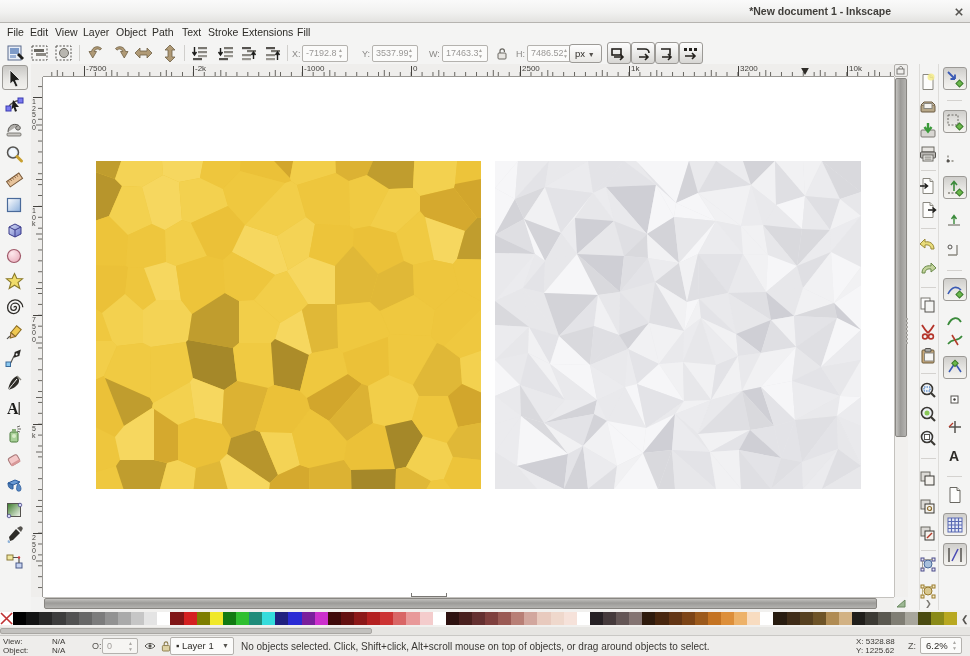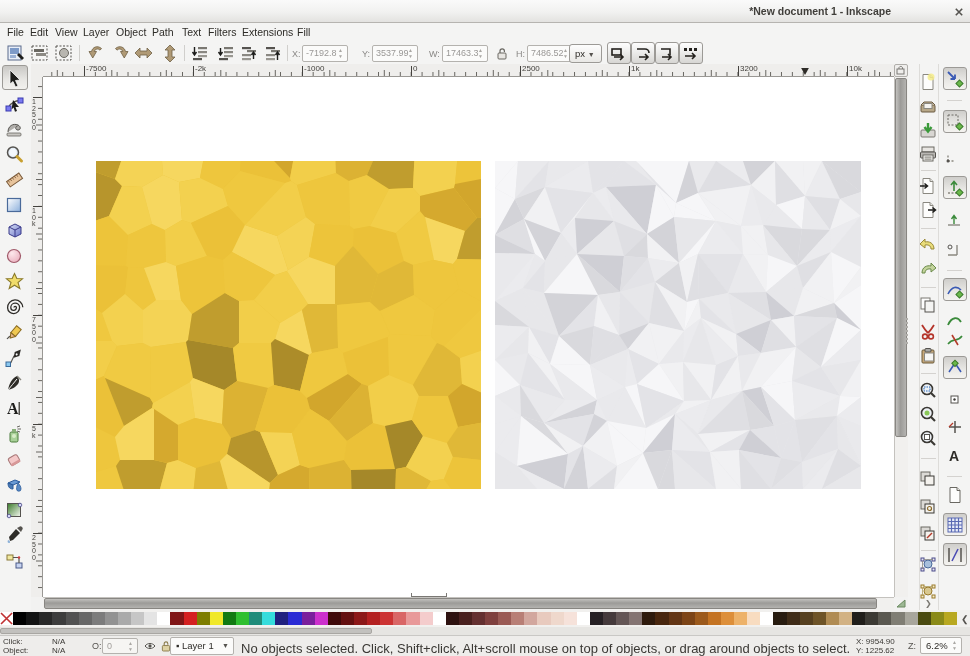--- a/index.html
+++ b/index.html
@@ -26,21 +26,21 @@
     <path d="M1 1 L9 9 M9 1 L1 9" stroke="#55534f" stroke-width="2"></path>
   </svg>
 <div class="abs" style="left:0px;top:23px;width:970px;height:18px;background:#f4f4f3">
     <span class="menu-i abs" style="left:7px;top:0px">File</span>
     <span class="menu-i abs" style="left:30px;top:0px">Edit</span>
     <span class="menu-i abs" style="left:55px;top:0px">View</span>
     <span class="menu-i abs" style="left:83px;top:0px">Layer</span>
     <span class="menu-i abs" style="left:116px;top:0px">Object</span>
     <span class="menu-i abs" style="left:152px;top:0px">Path</span>
     <span class="menu-i abs" style="left:182px;top:0px">Text</span>
-    <span class="menu-i abs" style="left:208px;top:0px">Filters</span>
+    <span class="menu-i abs" style="left:208px;top:0px">Stroke</span>
     <span class="menu-i abs" style="left:242px;top:0px">Extensions</span>
     <span class="menu-i abs" style="left:297px;top:0px">Fill</span>
   </div>
 <div class="abs" style="left:0px;top:41px;width:970px;height:23px;background:#f4f4f3"></div>
 <svg class="ico" style="left:7px;top:45px" width="18" height="17" viewBox="0 0 18 17">
 <rect x="1" y="1" width="13" height="14" fill="#e8eef8" stroke="#5b6b8c" stroke-width="1"></rect>
 <rect x="3" y="3" width="9" height="6" fill="#7d9ac8"></rect>
     <rect x="3" y="10" width="6" height="3" fill="#9ab0d4"></rect>
 <path d="M10 10 l5 5 l2 -2 l-5 -5 z" fill="#1d1d1b"></path>
   </svg>
@@ -833,31 +833,31 @@
     <path d="M13 4 L7 16" stroke="#4a4ab4" stroke-width="1.5"></path>
   </svg>
 <div class="abs" style="left:0px;top:610px;width:970px;height:17px;background:#f1f0ee"></div>
 <div class="abs" style="left:0px;top:612px;height:13px;width:959px;font-size:0;white-space:nowrap"><span class="sw" style="width:13.12px;background:#fff;position:relative"><svg width="100%" height="13" viewBox="0 0 13 13" preserveAspectRatio="none">
         <path d="M1 1 L12 12 M12 1 L1 12" stroke="#c03030" stroke-width="1.6"></path>
       </svg></span><span class="sw" style="width:13.12px;background:#000000"></span><span class="sw" style="width:13.12px;background:#131313"></span><span class="sw" style="width:13.12px;background:#282828"></span><span class="sw" style="width:13.12px;background:#3d3d3d"></span><span class="sw" style="width:13.12px;background:#525252"></span><span class="sw" style="width:13.12px;background:#676767"></span><span class="sw" style="width:13.12px;background:#7c7c7c"></span><span class="sw" style="width:13.12px;background:#929292"></span><span class="sw" style="width:13.12px;background:#aaaaaa"></span><span class="sw" style="width:13.12px;background:#c6c6c6"></span><span class="sw" style="width:13.12px;background:#e4e4e4"></span><span class="sw" style="width:13.12px;background:#ffffff"></span><span class="sw" style="width:13.12px;background:#801616"></span><span class="sw" style="width:13.12px;background:#d42020"></span><span class="sw" style="width:13.12px;background:#7d7d00"></span><span class="sw" style="width:13.12px;background:#f0e82a"></span><span class="sw" style="width:13.12px;background:#127a12"></span><span class="sw" style="width:13.12px;background:#2fbf2f"></span><span class="sw" style="width:13.12px;background:#1f8c7a"></span><span class="sw" style="width:13.12px;background:#35dcdc"></span><span class="sw" style="width:13.12px;background:#20207f"></span><span class="sw" style="width:13.12px;background:#2a2ad4"></span><span class="sw" style="width:13.12px;background:#7a1f9c"></span><span class="sw" style="width:13.12px;background:#cc2fcc"></span><span class="sw" style="width:13.12px;background:#400a0a"></span><span class="sw" style="width:13.12px;background:#641010"></span><span class="sw" style="width:13.12px;background:#8c1818"></span><span class="sw" style="width:13.12px;background:#b32020"></span><span class="sw" style="width:13.12px;background:#cc3333"></span><span class="sw" style="width:13.12px;background:#d96666"></span><span class="sw" style="width:13.12px;background:#e89999"></span><span class="sw" style="width:13.12px;background:#f4cccc"></span><span class="sw" style="width:13.12px;background:#ffffff"></span><span class="sw" style="width:13.12px;background:#2e1210"></span><span class="sw" style="width:13.12px;background:#49201e"></span><span class="sw" style="width:13.12px;background:#643030"></span><span class="sw" style="width:13.12px;background:#7f403e"></span><span class="sw" style="width:13.12px;background:#9a5a54"></span><span class="sw" style="width:13.12px;background:#b87f76"></span><span class="sw" style="width:13.12px;background:#d2a79e"></span><span class="sw" style="width:13.12px;background:#e8cabe"></span><span class="sw" style="width:13.12px;background:#efd8cc"></span><span class="sw" style="width:13.12px;background:#f6e2da"></span><span class="sw" style="width:13.12px;background:#ffffff"></span><span class="sw" style="width:13.12px;background:#262024"></span><span class="sw" style="width:13.12px;background:#453a3c"></span><span class="sw" style="width:13.12px;background:#645656"></span><span class="sw" style="width:13.12px;background:#847472"></span><span class="sw" style="width:13.12px;background:#2e1a0c"></span><span class="sw" style="width:13.12px;background:#48260e"></span><span class="sw" style="width:13.12px;background:#623514"></span><span class="sw" style="width:13.12px;background:#7c4416"></span><span class="sw" style="width:13.12px;background:#9c5a1c"></span><span class="sw" style="width:13.12px;background:#c47322"></span><span class="sw" style="width:13.12px;background:#dd8f3a"></span><span class="sw" style="width:13.12px;background:#edb269"></span><span class="sw" style="width:13.12px;background:#f8dcc0"></span><span class="sw" style="width:13.12px;background:#ffffff"></span><span class="sw" style="width:13.12px;background:#281c10"></span><span class="sw" style="width:13.12px;background:#3f2c18"></span><span class="sw" style="width:13.12px;background:#564020"></span><span class="sw" style="width:13.12px;background:#6e5428"></span><span class="sw" style="width:13.12px;background:#b08c54"></span><span class="sw" style="width:13.12px;background:#d2b284"></span><span class="sw" style="width:13.12px;background:#201e1a"></span><span class="sw" style="width:13.12px;background:#3c3a34"></span><span class="sw" style="width:13.12px;background:#5a5850"></span><span class="sw" style="width:13.12px;background:#807e74"></span><span class="sw" style="width:13.12px;background:#a8a69c"></span><span class="sw" style="width:13.12px;background:#4a4a10"></span><span class="sw" style="width:13.12px;background:#8a8a18"></span><span class="sw" style="width:13.12px;background:#b8a820"></span></div>
 <div class="abs" style="left:961px;top:614px;font-size:9px;color:#55534f">❮</div>
 <div class="abs" style="left:0px;top:627px;width:970px;height:8px;background:#e6e5e2"></div>
 <div class="abs" style="left:0px;top:628px;width:372px;height:6px;background:#c2c1be;border:1px solid #a8a6a2;border-radius:2px"></div>
 <div class="abs" style="left:0px;top:635px;width:970px;height:21px;background:#eeedeb;border-top:1px solid #c9c8c5"></div>
-<div class="stxt" style="left:3px;top:637px">Click:</div>
+<div class="stxt" style="left:3px;top:637px">View:</div>
 <div class="stxt" style="left:3px;top:646px">Object:</div>
 <div class="stxt" style="left:52px;top:637px">N/A</div>
 <div class="stxt" style="left:52px;top:646px">N/A</div>
 <div class="stxt" style="left:92px;top:642px;font-size:9px;color:#55534f">O:</div>
 <div class="abs" style="left:102px;top:638px;width:36px;height:16px;background:#f6f5f3;border:1px solid #b4b2ae;border-radius:2px;font-size:9px;color:#a09e9a;line-height:14px;padding-left:4px">0<div class="spin" style="height:12px">▲<br>▼</div></div>
 <svg class="ico" style="left:144px;top:641px" width="12" height="10" viewBox="0 0 13 11">
     <path d="M1 5.5 C4 1.8 9 1.8 12 5.5 C9 9.2 4 9.2 1 5.5 Z" fill="#f4f4f2" stroke="#55534f" stroke-width="1.1"></path>
     <circle cx="6.5" cy="5.5" r="1.8" fill="#55534f"></circle>
   </svg>
 <svg class="ico" style="left:161px;top:640px" width="10" height="12" viewBox="0 0 11 13">
     <rect x="1.5" y="6" width="8" height="6" rx="1" fill="#ded2a4" stroke="#8a7a4a"></rect>
     <path d="M3.5 6 V4 a2 2 0 0 1 4 0 L7.5 5" fill="none" stroke="#8a7a4a" stroke-width="1.2"></path>
   </svg>
 <div class="abs" style="left:170px;top:637px;width:64px;height:18px;background:#fbfbfa;border:1px solid #b4b2ae;border-radius:2px;font-size:9.5px;color:#2e2c28;line-height:16px;padding-left:5px">▪&nbsp;Layer 1<span style="position:absolute;right:4px;font-size:7px;color:#55534f">▼</span></div>
-<div class="abs" style="left:241px;top:641px;font-size:13px;color:#3a3834">No objects selected. Click, Shift+click, Alt+scroll mouse on top of objects, or drag around objects to select.</div>
-<div class="stxt" style="left:856px;top:637px">X: 9954.90</div>
+<div class="abs" style="left:241px;top:641px;font-size:10px;color:#3a3834">No objects selected. Click, Shift+click, Alt+scroll mouse on top of objects, or drag around objects to select.</div>
+<div class="stxt" style="left:856px;top:637px">X: 5328.88</div>
 <div class="stxt" style="left:856px;top:646px">Y: 1225.62</div>
 <div class="stxt" style="left:908px;top:642px;font-size:9px;color:#55534f">Z:</div>
 <div class="abs" style="left:920px;top:637px;width:42px;height:17px;background:#fbfbfa;border:1px solid #b4b2ae;border-radius:2px;font-size:9.5px;color:#2e2c28;line-height:15px;padding-left:5px">6.2%<div class="spin" style="height:13px">▲<br>▼</div></div>
 </body></html>

